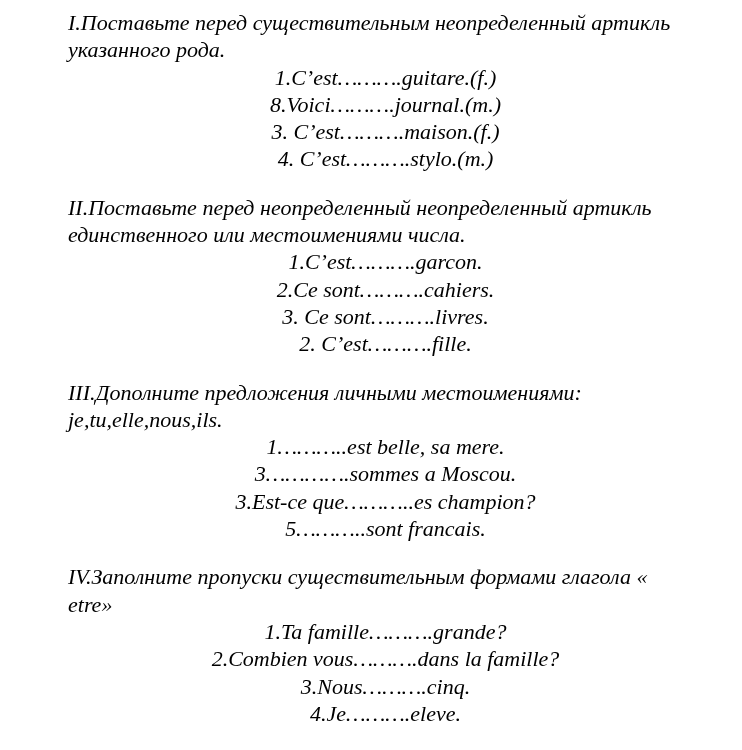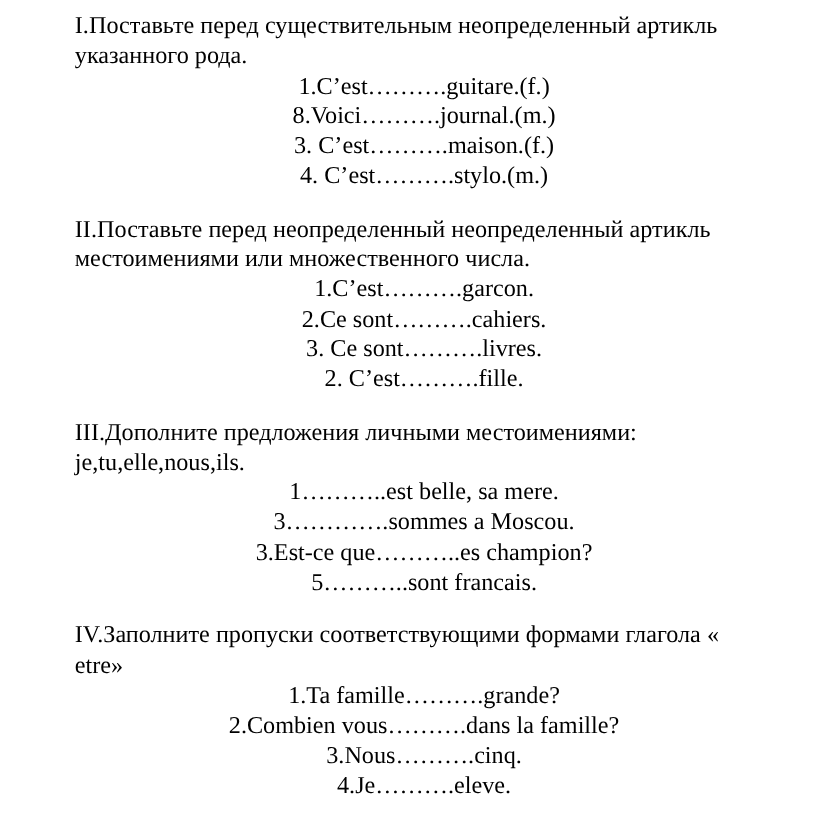--- a/index.html
+++ b/index.html
@@ -11,21 +11,21 @@
     color: #000000;
     font-family: "Liberation Serif", "DejaVu Serif", serif;
     font-size: 22px;
     line-height: 27.3px;
   }
   .page {
     width: 742px;
     height: 750px;
     padding: 9px 54px 0 68px;
   }
-  .exercise { margin-bottom: 21px; }
+  .exercise { margin-bottom: 21px; font-style: italic; }
   .exercise:last-child { margin-bottom: 0; }
   .heading .line { display: block; white-space: nowrap; }
   .items .item { padding-left: 15px; white-space: nowrap; text-align: center; }
 </style>
 </head>
 <body>
 
 <div class="page">
 
   <section class="exercise">
@@ -37,21 +37,21 @@
       <div class="item">1.C’est……….guitare.(f.)</div>
       <div class="item">8.Voici……….journal.(m.)</div>
       <div class="item">3. C’est……….maison.(f.)</div>
       <div class="item">4. C’est……….stylo.(m.)</div>
     </div>
   </section>
 
   <section class="exercise">
     <p class="heading">
       <span class="line">II.Поставьте перед неопределенный неопределенный артикль</span>
-      <span class="line">местоимениями или множественного числа.</span>
+      <span class="line">единственного или местоимениями числа.</span>
     </p>
     <div class="items">
       <div class="item">1.C’est……….garcon.</div>
       <div class="item">2.Ce sont……….cahiers.</div>
       <div class="item">3. Ce sont……….livres.</div>
       <div class="item">2. C’est……….fille.</div>
     </div>
   </section>
 
   <section class="exercise">
@@ -62,21 +62,21 @@
     <div class="items">
       <div class="item">1………..est belle, sa mere.</div>
       <div class="item">3………….sommes a Moscou.</div>
       <div class="item">3.Est-ce que………..es champion?</div>
       <div class="item">5………..sont francais.</div>
     </div>
   </section>
 
   <section class="exercise">
     <p class="heading">
-      <span class="line">IV.Заполните пропуски соответствующими формами глагола «</span>
+      <span class="line">IV.Заполните пропуски существительным формами глагола «</span>
       <span class="line">etre»</span>
     </p>
     <div class="items">
       <div class="item">1.Ta famille……….grande?</div>
       <div class="item">2.Combien vous……….dans la famille?</div>
       <div class="item">3.Nous……….cinq.</div>
       <div class="item">4.Je……….eleve.</div>
     </div>
   </section>
 

